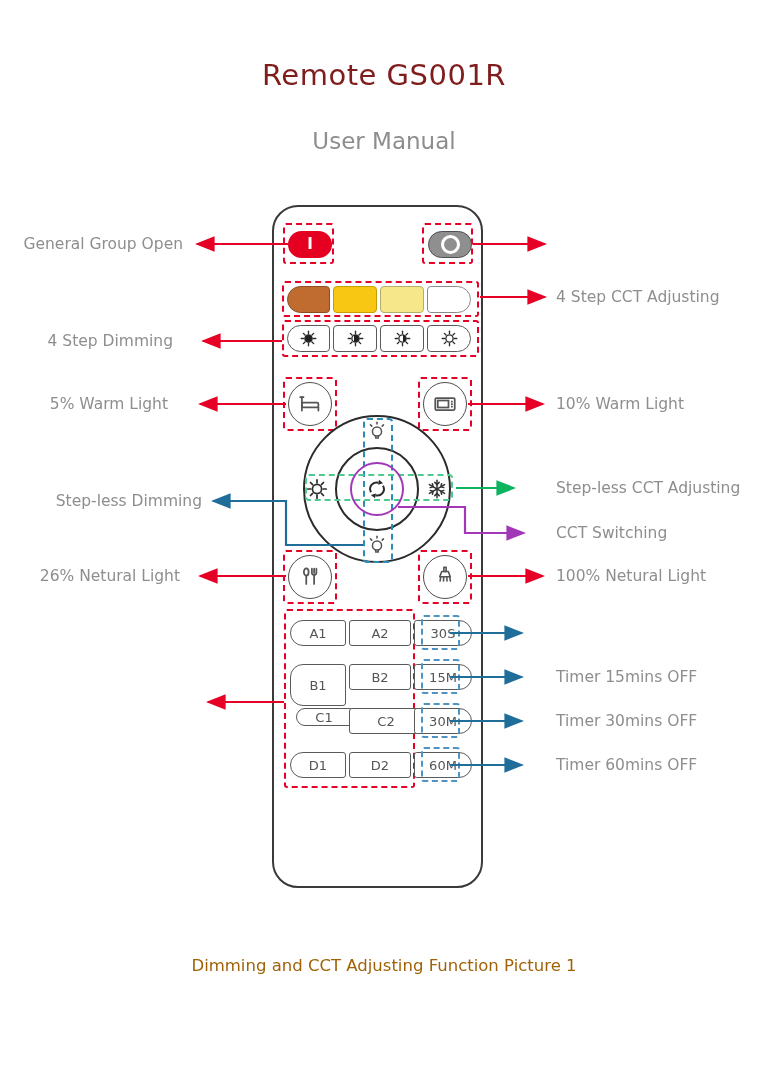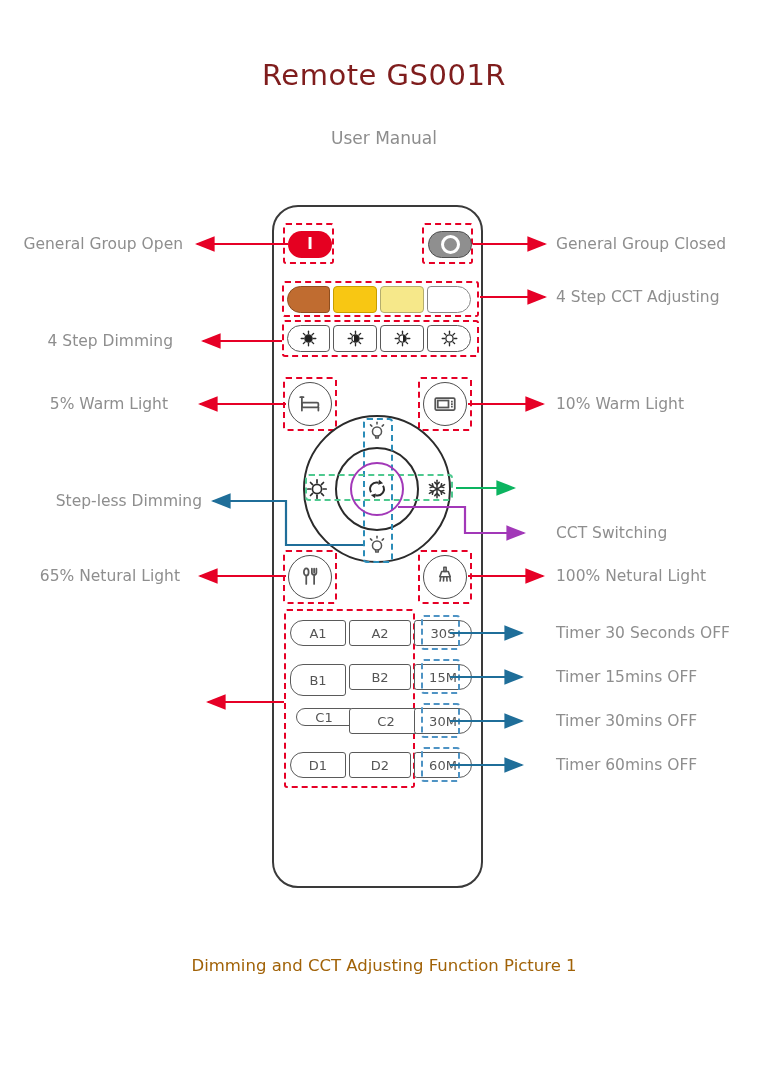--- a/index.html
+++ b/index.html
@@ -1,21 +1,21 @@
 <!DOCTYPE html>
 <html><head>
 <meta charset="utf-8">
 <style>
   html,body{margin:0;padding:0;background:#ffffff;}
   .page{position:relative;width:768px;height:1086px;background:#ffffff;overflow:hidden;
         font-family:"DejaVu Sans","Liberation Sans",sans-serif;}
   .title{position:absolute;left:0;top:58px;width:100%;text-align:center;
          font-size:29px;color:#7f1d1d;letter-spacing:0.5px;}
   .subtitle{position:absolute;left:0;top:128px;width:100%;text-align:center;
-            font-size:17px;color:#8d8d8d;}
+            font-size:23px;color:#8d8d8d;}
   .caption{position:absolute;left:0;top:956px;width:100%;text-align:center;
            font-size:16.5px;color:#a16207;}
   .remote{position:absolute;left:272px;top:205px;width:211px;height:683px;
           border:2.5px solid #3a3a3a;border-radius:26px;background:#fff;box-sizing:border-box;}
   .dash{position:absolute;border:2px dashed #e60026;box-sizing:border-box;border-radius:3px;}
   .btn{position:absolute;box-sizing:border-box;background:#fff;}
   .pill{border-radius:14px;}
   .powerbtn{display:flex;align-items:center;justify-content:center;}
   .power-i{color:#ffffff;font-weight:bold;font-size:15px;line-height:1;}
   .o-ring{width:13px;height:13px;border:3px solid #ffffff;border-radius:50%;}
@@ -231,47 +231,46 @@
       </svg>
   </div>
 
   <div class="dash" style="left: 284px; top: 609px; width: 131px; height: 179px; border-color: rgb(230, 0, 38);"></div>
 
   <div class="btn gbtn grad-l" style="left:290px;top:620px;width:56px;height:26px">A1</div>
   <div class="btn gbtn grad-m" style="left:349px;top:620px;width:62px;height:26px">A2</div>
   <div class="btn gbtn grad-r" style="left:414px;top:620px;width:58px;height:26px">30S</div>
   <div class="dash" style="left: 421px; top: 615px; width: 39px; height: 35px; border-color: rgb(78, 147, 196);"></div>
 
-  <div class="btn gbtn grad-l" style="left:290px;top:664px;width:56px;height:32px">B1</div>
+  <div class="btn gbtn grad-l" style="left:290px;top:664px;width:56px;height:42px">B1</div>
   <div class="btn gbtn grad-m" style="left:349px;top:664px;width:62px;height:26px">B2</div>
   <div class="btn gbtn grad-r" style="left:414px;top:664px;width:58px;height:26px">15M</div>
   <div class="dash" style="left: 421px; top: 659px; width: 39px; height: 35px; border-color: rgb(78, 147, 196);"></div>
 
   <div class="btn gbtn grad-l" style="left:296px;top:708px;width:56px;height:18px">C1</div>
   <div class="btn gbtn grad-m" style="left:349px;top:708px;width:74px;height:26px">C2</div>
   <div class="btn gbtn grad-r" style="left:414px;top:708px;width:58px;height:26px">30M</div>
   <div class="dash" style="left: 421px; top: 703px; width: 39px; height: 35px; border-color: rgb(78, 147, 196);"></div>
 
   <div class="btn gbtn grad-l" style="left:290px;top:752px;width:56px;height:26px">D1</div>
   <div class="btn gbtn grad-m" style="left:349px;top:752px;width:62px;height:26px">D2</div>
   <div class="btn gbtn grad-r" style="left:414px;top:752px;width:58px;height:26px">60M</div>
   <div class="dash" style="left: 421px; top: 747px; width: 39px; height: 35px; border-color: rgb(78, 147, 196);"></div>
 
   <div class="lbl" style="right:585px;top:234px">General Group Open</div>
   <div class="lbl" style="right:595px;top:331px">4 Step Dimming</div>
   <div class="lbl" style="right:600px;top:394px">5% Warm Light</div>
   <div class="lbl" style="right:566px;top:491px">Step-less Dimming</div>
-  <div class="lbl" style="right:588px;top:566px">65% Netural Light</div>
-
-  <div class="lbl" style="left:556px;top:234px">General Group Closed</div>
+  <div class="lbl" style="right:588px;top:566px">26% Netural Light</div>
+
   <div class="lbl" style="left:556px;top:287px">4 Step CCT Adjusting</div>
   <div class="lbl" style="left:556px;top:394px">10% Warm Light</div>
+  <div class="lbl" style="left:556px;top:478px">Step-less CCT Adjusting</div>
   <div class="lbl" style="left:556px;top:523px">CCT Switching</div>
   <div class="lbl" style="left:556px;top:566px">100% Netural Light</div>
-  <div class="lbl" style="left:556px;top:623px">Timer 30 Seconds OFF</div>
   <div class="lbl" style="left:556px;top:667px">Timer 15mins OFF</div>
   <div class="lbl" style="left:556px;top:711px">Timer 30mins OFF</div>
   <div class="lbl" style="left:556px;top:755px">Timer 60mins OFF</div>
 
   <svg class="overlay" width="768" height="1086" viewBox="0 0 768 1086">
     <defs>
       <marker id="mk-red" markerWidth="9" markerHeight="7" refX="8" refY="3.5" orient="auto">
         <path d="M0,0 L9,3.5 L0,7 Z" fill="#e60026"></path>
       </marker>
       <marker id="mk-teal" markerWidth="9" markerHeight="7" refX="8" refY="3.5" orient="auto">

